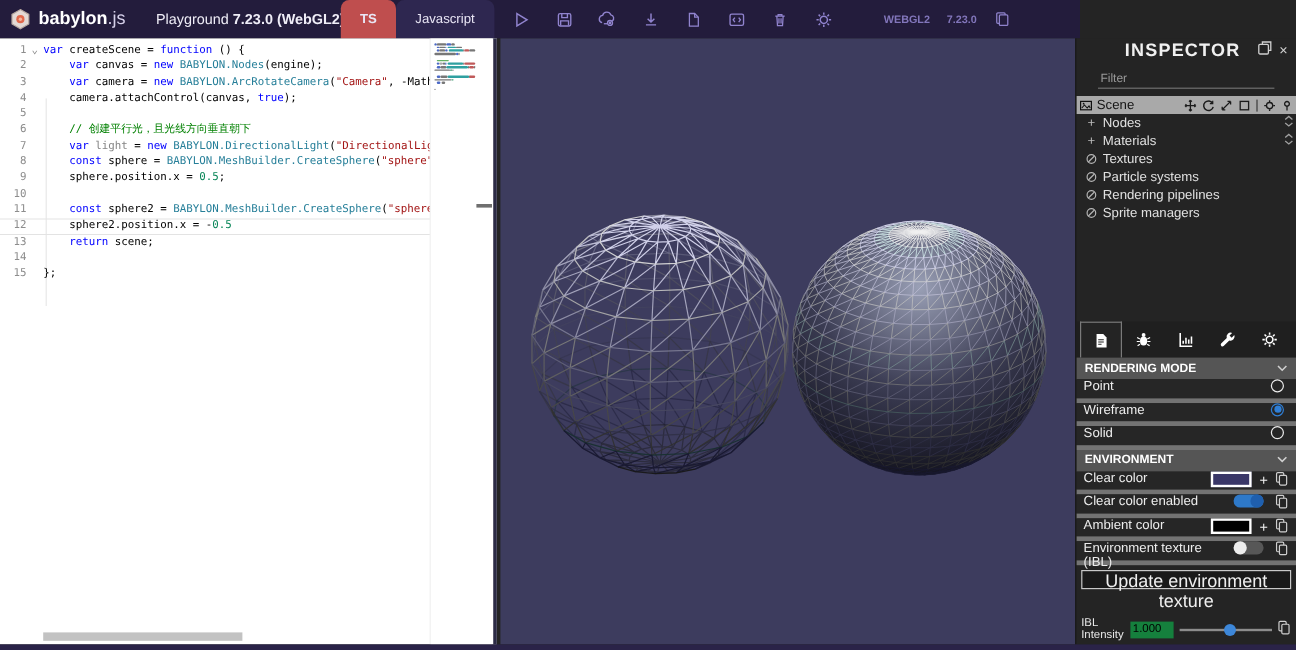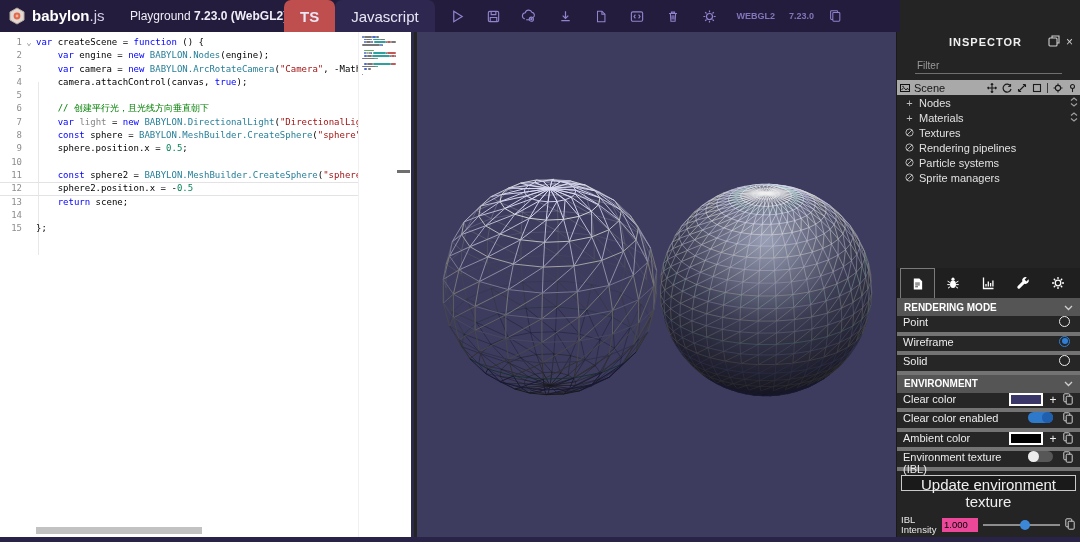--- a/index.html
+++ b/index.html
@@ -9,21 +9,21 @@
 
   
   .topbar{position:absolute;left:0;top:0;width:900px;height:32px;background:#231c3c;
     display:flex;align-items:center;color:#fff}
   .brand{display:flex;align-items:center;gap:6px;padding-left:8px;width:130px}
   .brand .bold{font-weight:bold;font-size:15px}
   .brand .lite{font-size:15px;color:#d6d0ea}
   .pg-title{width:150px;text-align:center;font-size:12px;color:#efedf7;white-space:nowrap}
   .pg-title b{font-weight:bold}
   .lang-tabs{display:flex;height:32px;margin-left:4px}
-  .ltab{height:32px;display:flex;align-items:center;justify-content:center;font-size:15px;
+  .ltab{height:32px;display:flex;align-items:center;justify-content:center;font-size:11px;
     padding:0 16px;color:#e9e6f5;border-radius:7px 7px 0 0;cursor:pointer}
   .ltab.active{background:#bf4e4e;font-weight:bold}
   .ltab.idle{background:#2e2750}
   .tools{display:flex;align-items:center;gap:19px;margin-left:14px;color:#9184cf}
   .tools .tbtn{width:17px;height:17px;display:flex;align-items:center;justify-content:center;cursor:pointer}
   .top-right{margin-left:auto;display:flex;align-items:center;gap:14px;padding-right:58px;
     color:#8276bb;font-size:9px;font-weight:bold}
   .top-right .tbtn{color:#8f82cb}
 
   
@@ -47,21 +47,21 @@
   .hscroll{position:absolute;left:36px;bottom:3px;width:166px;height:7px;background:#c2c2c2}
 
   
   .canvas3d{position:absolute;left:417px;top:32px;width:479px;height:505px;background:#3d3c5e;overflow:hidden}
   .canvas3d svg{display:block}
 
   
   .insp{position:absolute;left:896px;top:32px;width:184px;height:505px;background:#242424;
     color:#e2e2e2;display:flex;flex-direction:column;overflow:hidden;border-left:1px solid #1a1a1a}
   .insp-head{height:20px;display:flex;align-items:center;flex:none}
-  .insp-title{flex:1;text-align:center;font-size:11px;font-weight:bold;letter-spacing:1px;color:#f0f0f0;padding-left:26px}
+  .insp-title{flex:1;text-align:center;font-size:15px;font-weight:bold;letter-spacing:1px;color:#f0f0f0;padding-left:26px}
   .insp-head .hicon{width:13px;margin-right:5px;color:#cfcfcf;cursor:pointer}
   .close-x{color:#cfcfcf;font-size:12px;width:14px;cursor:pointer}
   .close-x::before{content:"\00d7"}
   .filter-wrap{margin:3px 18px 6px;border-bottom:1px solid #6f6f6f;flex:none}
   .filter-wrap input{width:100%;background:transparent;border:0;outline:none;color:#cfcfcf;
     font-size:10px;padding:1px 2px;font-family:"Liberation Sans",sans-serif}
   .filter-wrap input::placeholder{color:#9a9a9a}
   .scene-row{height:15px;background:#a9a9a9;color:#151515;display:flex;align-items:center;
     font-size:11px;gap:4px;padding:0 3px;flex:none;cursor:pointer}
   .scene-row .lbl{flex:1}
@@ -93,21 +93,21 @@
   .tog{width:25px;height:11px;border-radius:6px;background:#575757;position:relative;flex:none;
     margin-right:4px;cursor:pointer}
   .tog::after{content:"";position:absolute;width:11px;height:11px;border-radius:50%;background:#ededed;left:0;top:0}
   .tog.on{background:#2e79c9}
   .tog.on::after{left:auto;right:0;background:#1f5fae}
   .btn-row{padding:4px 4px 2px;flex:none}
   .upd-btn{width:100%;height:16px;background:#1a1a1a;border:1px solid #c9c9c9;color:#efefef;
     font-size:15px;font-family:"Liberation Sans",sans-serif;cursor:pointer}
   .ibl-row{display:flex;align-items:center;gap:5px;padding:2px 4px;font-size:9.5px;flex:none}
   .ibl-lab{width:36px;line-height:1.08;color:#e8e8e8}
-  .ibl-input{width:36px;height:14px;background:#ec4899;color:#000;border:0;font-size:9.5px;padding:0 2px;
+  .ibl-input{width:36px;height:14px;background:#15803d;color:#000;border:0;font-size:9.5px;padding:0 2px;
     font-family:"Liberation Sans",sans-serif}
   .slider{flex:1;height:11px;position:relative;cursor:pointer}
   .slider .track{position:absolute;left:0;right:0;top:5px;height:2px;background:#8d8d8d}
   .slider .knob{position:absolute;left:48%;top:1px;width:10px;height:10px;border-radius:50%;background:#3d87d9}
 
   .footer-strip{position:absolute;left:0;bottom:0;width:1080px;height:5px;background:#2a2348}
   svg{overflow:visible}
 </style>
 </head>
 <body>
@@ -184,21 +184,21 @@
             <rect x="3" y="2.5" width="8" height="10" rx="1"></rect>
             <rect x="5.5" y="4.5" width="8" height="10" rx="1" fill="#231c3c"></rect>
           </svg></span>
     </div>
   </header>
 
   <div class="editor">
     <div class="indent-guide"></div>
     <div class="code" id="code-lines">
         <div class="cl"><span class="gut">1</span><span class="fold on"></span><span class="ct"><span class="tk-kw">var</span><span class="tk-pl"> createScene = </span><span class="tk-kw">function</span><span class="tk-pl"> () {</span></span></div>
-        <div class="cl"><span class="gut">2</span><span class="fold"></span><span class="ct"><span class="tk-pl">    </span><span class="tk-kw">var</span><span class="tk-pl"> engine = </span><span class="tk-kw">new</span><span class="tk-pl"> </span><span class="tk-ty">BABYLON.Nodes</span><span class="tk-pl">(engine);</span></span></div>
+        <div class="cl"><span class="gut">2</span><span class="fold"></span><span class="ct"><span class="tk-pl">    </span><span class="tk-kw">var</span><span class="tk-pl"> canvas = </span><span class="tk-kw">new</span><span class="tk-pl"> </span><span class="tk-ty">BABYLON.Nodes</span><span class="tk-pl">(engine);</span></span></div>
         <div class="cl"><span class="gut">3</span><span class="fold"></span><span class="ct"><span class="tk-pl">    </span><span class="tk-kw">var</span><span class="tk-pl"> camera = </span><span class="tk-kw">new</span><span class="tk-pl"> </span><span class="tk-ty">BABYLON.ArcRotateCamera</span><span class="tk-pl">(</span><span class="tk-st">"Camera"</span><span class="tk-pl">, -Math.</span></span></div>
         <div class="cl"><span class="gut">4</span><span class="fold"></span><span class="ct"><span class="tk-pl">    camera.attachControl(canvas, </span><span class="tk-kw">true</span><span class="tk-pl">);</span></span></div>
         <div class="cl"><span class="gut">5</span><span class="fold"></span><span class="ct"></span></div>
         <div class="cl"><span class="gut">6</span><span class="fold"></span><span class="ct"><span class="tk-pl">    </span><span class="tk-co">// 创建平行光，且光线方向垂直朝下</span></span></div>
         <div class="cl"><span class="gut">7</span><span class="fold"></span><span class="ct"><span class="tk-pl">    </span><span class="tk-kw">var</span><span class="tk-pl"> </span><span class="tk-gr">light</span><span class="tk-pl"> = </span><span class="tk-kw">new</span><span class="tk-pl"> </span><span class="tk-ty">BABYLON.DirectionalLight</span><span class="tk-pl">(</span><span class="tk-st">"DirectionalLigh</span></span></div>
         <div class="cl"><span class="gut">8</span><span class="fold"></span><span class="ct"><span class="tk-pl">    </span><span class="tk-kw">const</span><span class="tk-pl"> sphere = </span><span class="tk-ty">BABYLON.MeshBuilder.CreateSphere</span><span class="tk-pl">(</span><span class="tk-st">"sphere"</span><span class="tk-pl">,</span></span></div>
         <div class="cl"><span class="gut">9</span><span class="fold"></span><span class="ct"><span class="tk-pl">    sphere.position.x = </span><span class="tk-nu">0.5</span><span class="tk-pl">;</span></span></div>
         <div class="cl"><span class="gut">10</span><span class="fold"></span><span class="ct"></span></div>
         <div class="cl"><span class="gut">11</span><span class="fold"></span><span class="ct"><span class="tk-pl">    </span><span class="tk-kw">const</span><span class="tk-pl"> sphere2 = </span><span class="tk-ty">BABYLON.MeshBuilder.CreateSphere</span><span class="tk-pl">(</span><span class="tk-st">"sphere"</span></span></div>
         <div class="cl cur"><span class="gut">12</span><span class="fold"></span><span class="ct"><span class="tk-pl">    sphere2.position.x = -</span><span class="tk-nu">0.5</span></span></div>
@@ -395,28 +395,28 @@
           <circle cx="5" cy="5" r="4"></circle>
           <path d="M2.2 7.8 7.8 2.2"></path>
         </svg>
       <span>Textures</span>
     </div>
     <div class="tree-row">
       <svg width="9" height="9" viewBox="0 0 10 10" fill="none" stroke="#b5b5b5" stroke-width="1.1">
           <circle cx="5" cy="5" r="4"></circle>
           <path d="M2.2 7.8 7.8 2.2"></path>
         </svg>
-      <span>Rendering pipelines</span>
+      <span>Particle systems</span>
     </div>
     <div class="tree-row">
       <svg width="9" height="9" viewBox="0 0 10 10" fill="none" stroke="#b5b5b5" stroke-width="1.1">
           <circle cx="5" cy="5" r="4"></circle>
           <path d="M2.2 7.8 7.8 2.2"></path>
         </svg>
-      <span>Particle systems</span>
+      <span>Rendering pipelines</span>
     </div>
     <div class="tree-row">
       <svg width="9" height="9" viewBox="0 0 10 10" fill="none" stroke="#b5b5b5" stroke-width="1.1">
           <circle cx="5" cy="5" r="4"></circle>
           <path d="M2.2 7.8 7.8 2.2"></path>
         </svg>
       <span>Sprite managers</span>
     </div>
 
     <div class="spacer"></div>

